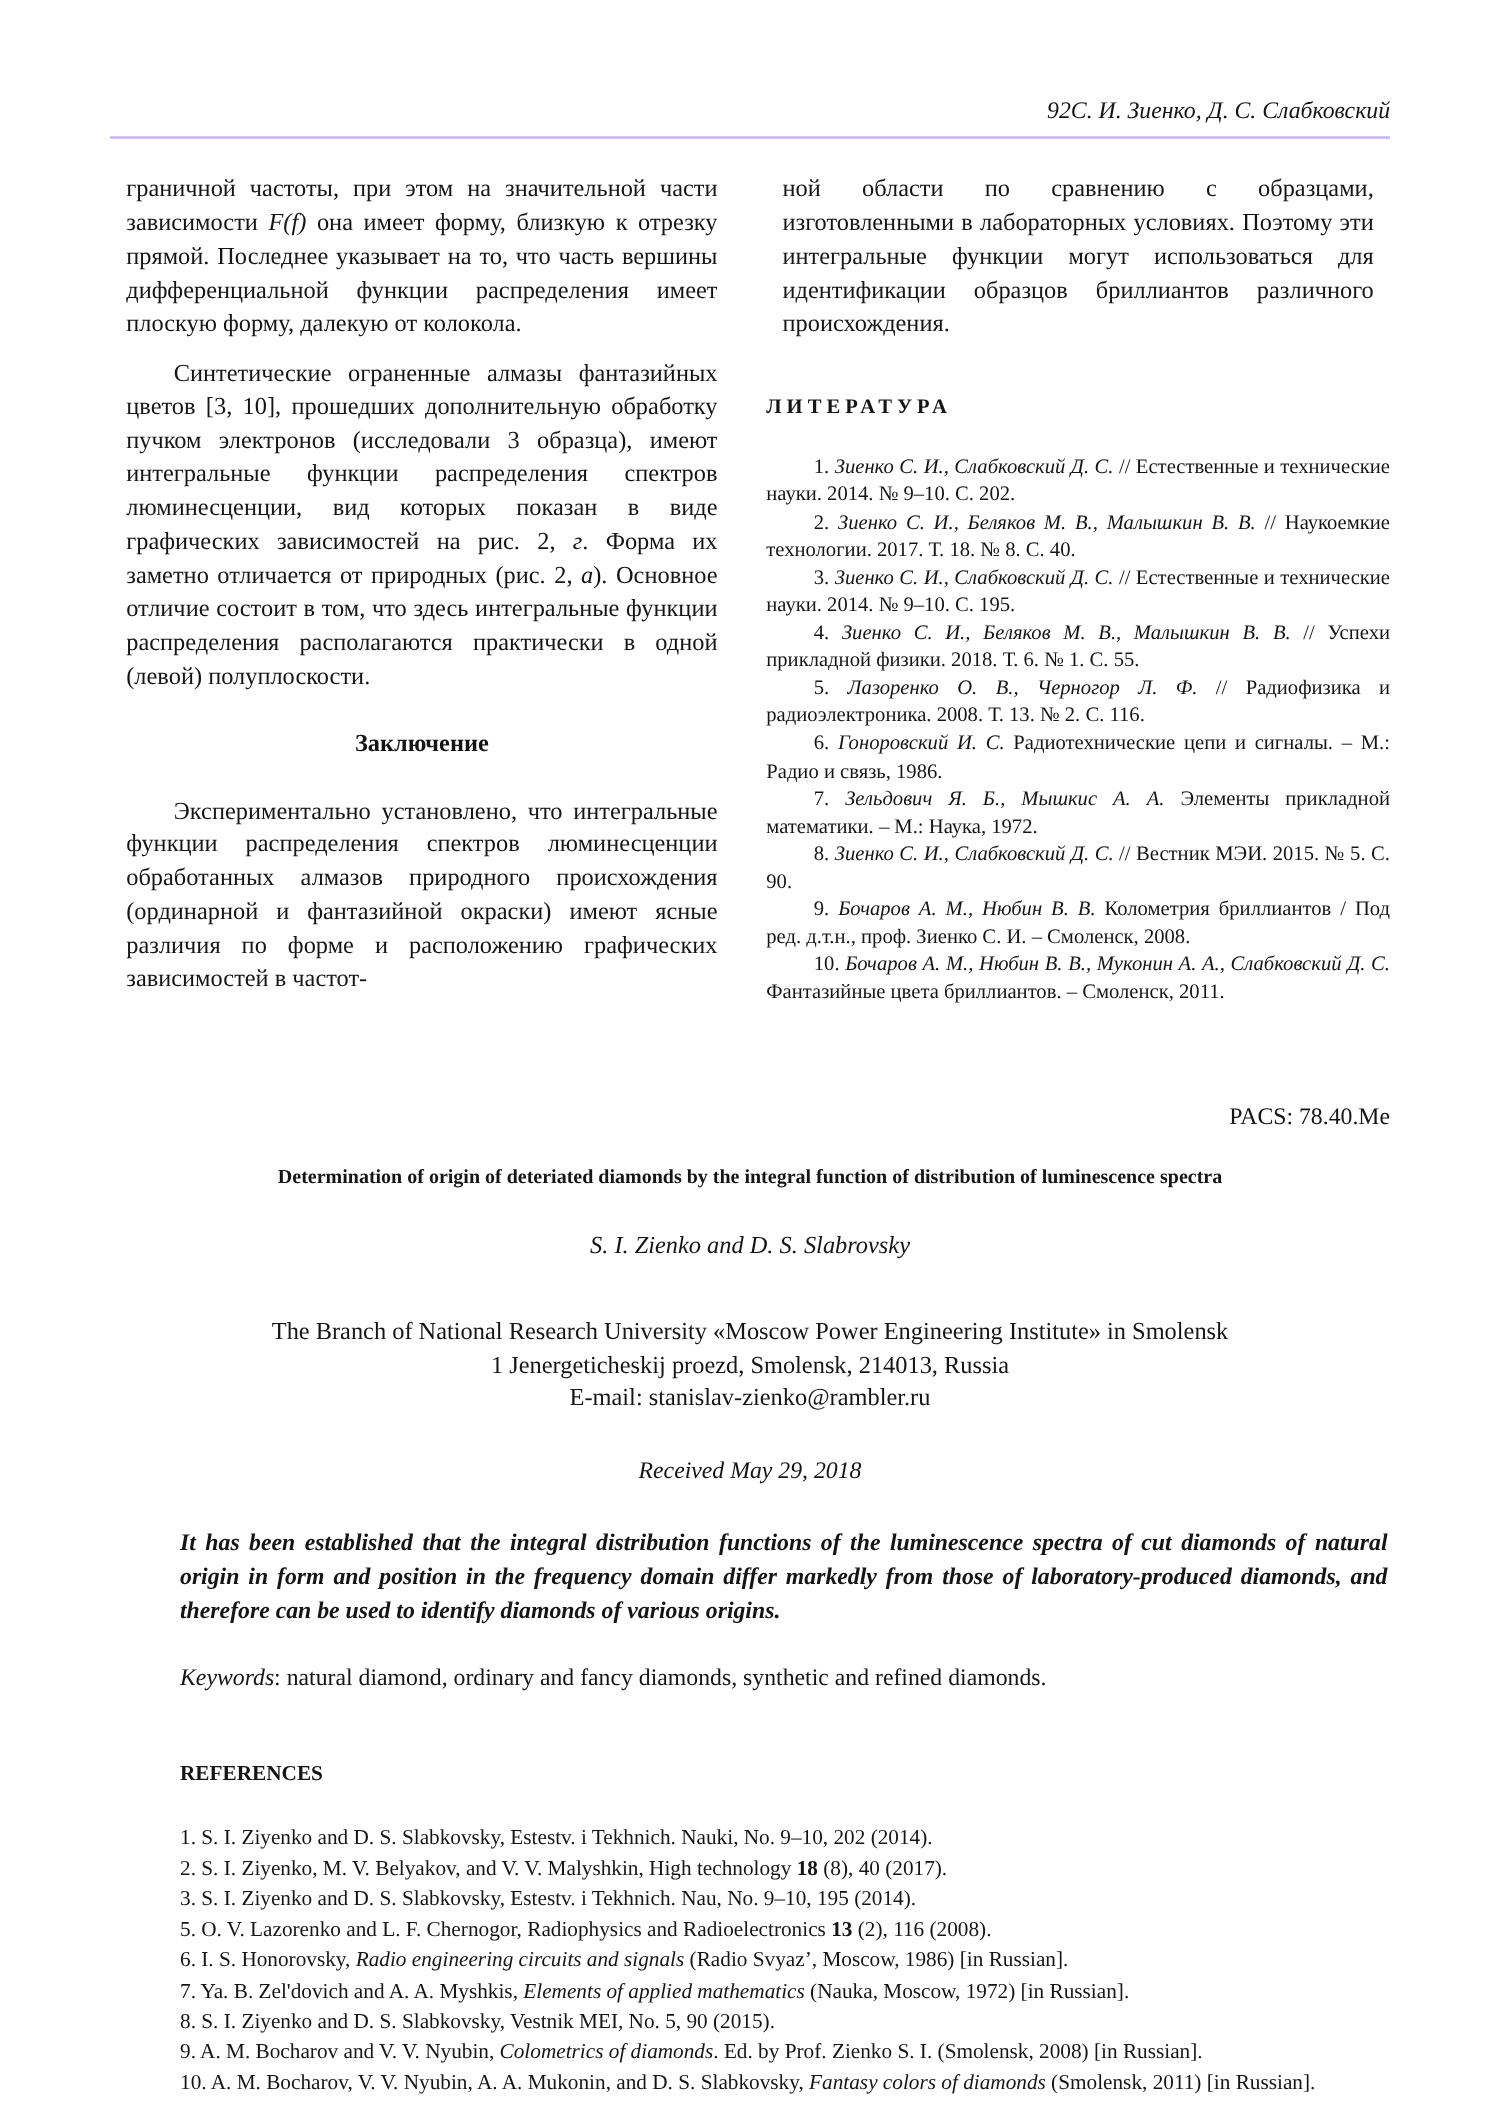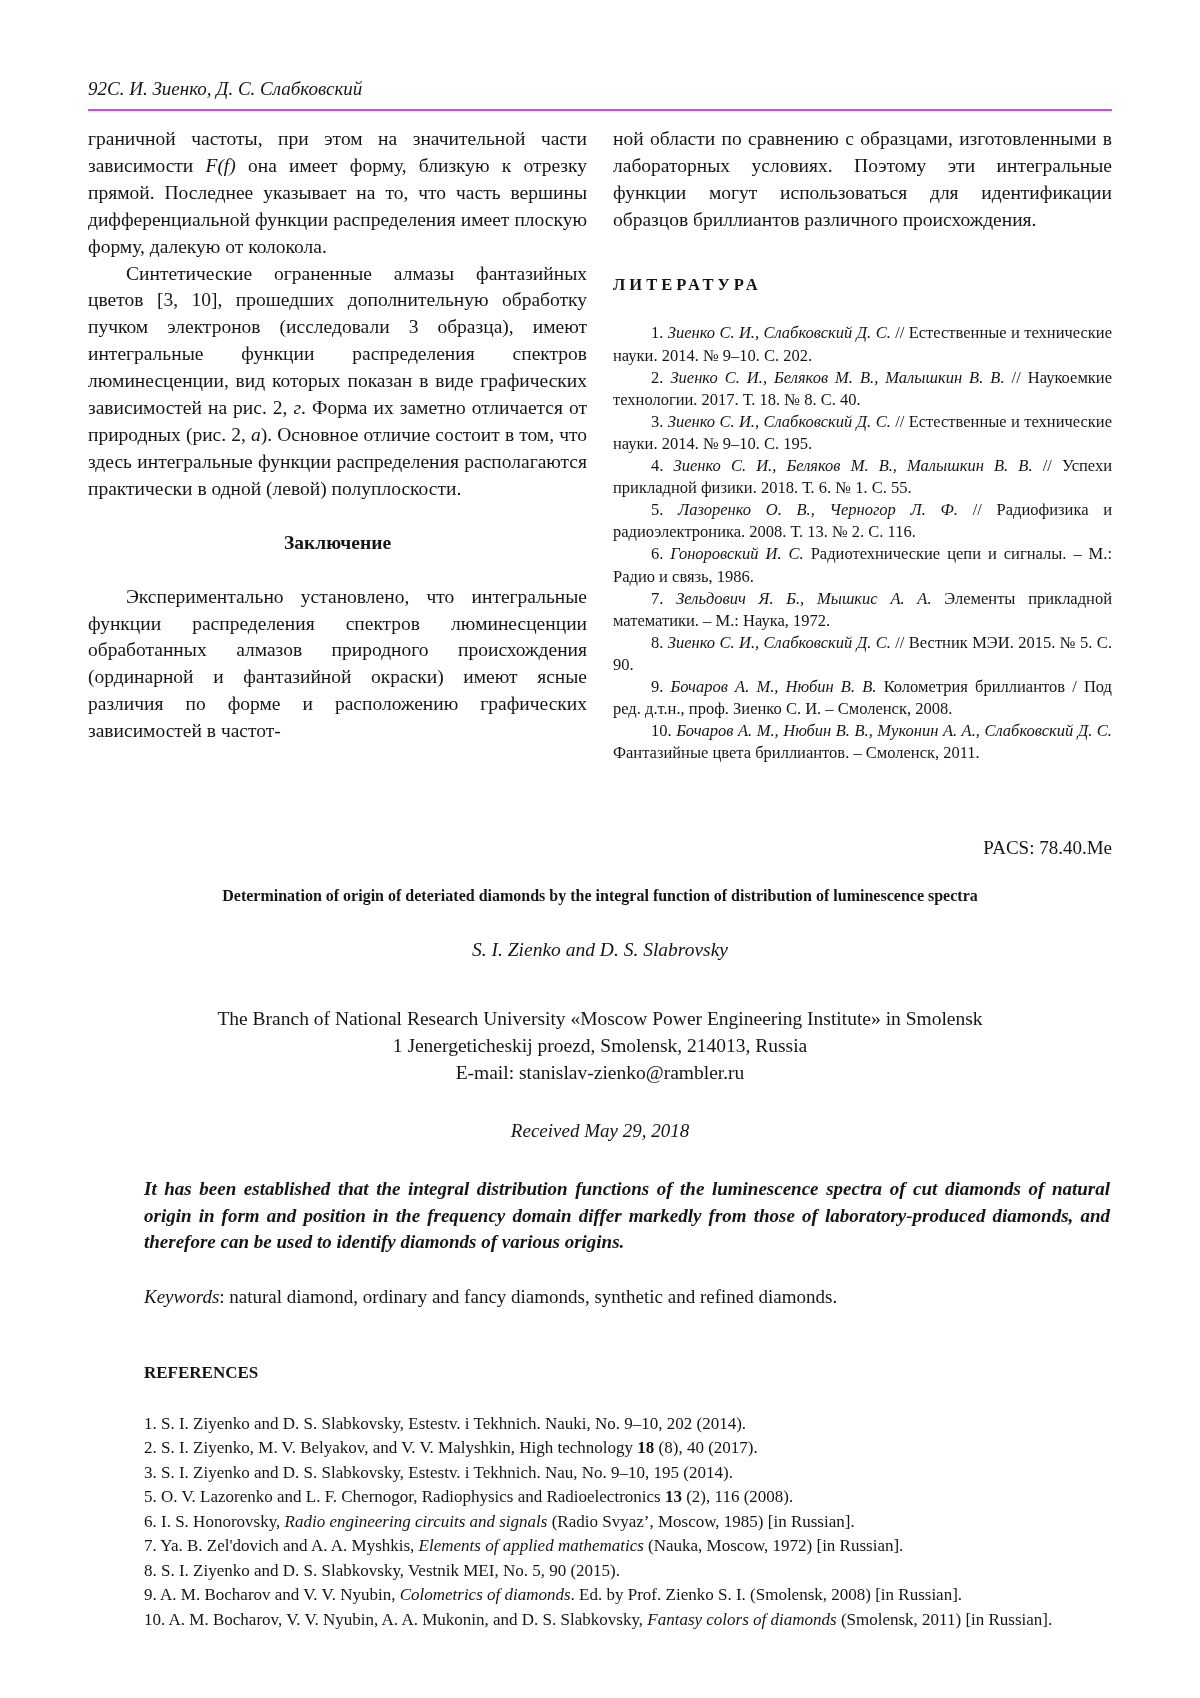--- a/index.html
+++ b/index.html
@@ -9,32 +9,32 @@
     background: #ffffff;
     color: #151515;
     font-family: "Liberation Serif", "DejaVu Serif", serif;
     -webkit-font-smoothing: antialiased;
   }
   .page { padding: 78px 88px 0 88px; box-sizing: border-box; }
 
   
   .running-header {
     display: flex;
-    justify-content: flex-start;
+    justify-content: flex-end;
     align-items: baseline;
     font-size: 19px;
     font-style: italic;
     padding-bottom: 9px;
-    border-bottom: 2px solid #d946ef;
+    border-bottom: 2px solid #c4b5fd;
   }
 
   
   .columns { display: flex; gap: 26px; margin-top: 15px; }
   .col { flex: 1 1 0; font-size: 19.5px; line-height: 1.38; text-align: justify; }
-  .col p { margin: 0; }
+  .col p { margin: 13px; }
   .col p.indent { text-indent: 38px; }
   .it { font-style: italic; }
   .conclusion-heading {
     text-align: center; font-weight: bold; font-size: 19.5px;
     margin: 27px 0 27px 0;
   }
   .lit-heading {
     text-align: left; font-weight: bold; font-size: 16.5px;
     letter-spacing: 4px; margin: 40px 0 26px 0;
   }
@@ -115,20 +115,20 @@
 
   <div class="keywords"><span class="it">Keywords</span><span>: natural diamond, ordinary and fancy diamonds, synthetic and refined diamonds.</span></div>
 
   <div class="refs-heading">REFERENCES</div>
 
   <div class="refs">
     <div><span>1. S. I. Ziyenko and D. S. Slabkovsky, Estestv. i Tekhnich. Nauki, No. 9–10, 202 (2014).</span><span></span><span></span></div>
     <div><span>2. S. I. Ziyenko, M. V. Belyakov, and V. V. Malyshkin, High technology </span><span class="mid-bold">18</span><span> (8), 40 (2017).</span></div>
     <div><span>3. S. I. Ziyenko and D. S. Slabkovsky, Estestv. i Tekhnich. Nau, No. 9–10, 195 (2014).</span><span></span><span></span></div>
     <div><span>5. O. V. Lazorenko and L. F. Chernogor, Radiophysics and Radioelectronics </span><span class="mid-bold">13</span><span> (2), 116 (2008).</span></div>
-    <div><span>6. I. S. Honorovsky, </span><span class="mid-italic">Radio engineering circuits and signals</span><span> (Radio Svyaz’, Moscow, 1985) [in Russian].</span></div>
+    <div><span>6. I. S. Honorovsky, </span><span class="mid-italic">Radio engineering circuits and signals</span><span> (Radio Svyaz’, Moscow, 1986) [in Russian].</span></div>
     <div><span>7. Ya. B. Zel'dovich and A. A. Myshkis, </span><span class="mid-italic">Elements of applied mathematics</span><span> (Nauka, Moscow, 1972) [in Russian].</span></div>
     <div><span>8. S. I. Ziyenko and D. S. Slabkovsky, Vestnik MEI, No. 5, 90 (2015).</span><span></span><span></span></div>
     <div><span>9. A. M. Bocharov and V. V. Nyubin, </span><span class="mid-italic">Colometrics of diamonds</span><span>. Ed. by Prof. Zienko S. I. (Smolensk, 2008) [in Russian].</span></div>
     <div><span>10. A. M. Bocharov, V. V. Nyubin, A. A. Mukonin, and D. S. Slabkovsky, </span><span class="mid-italic">Fantasy colors of diamonds</span><span> (Smolensk, 2011) [in Russian].</span></div>
   </div>
 
 </div>
 
 </body></html>

